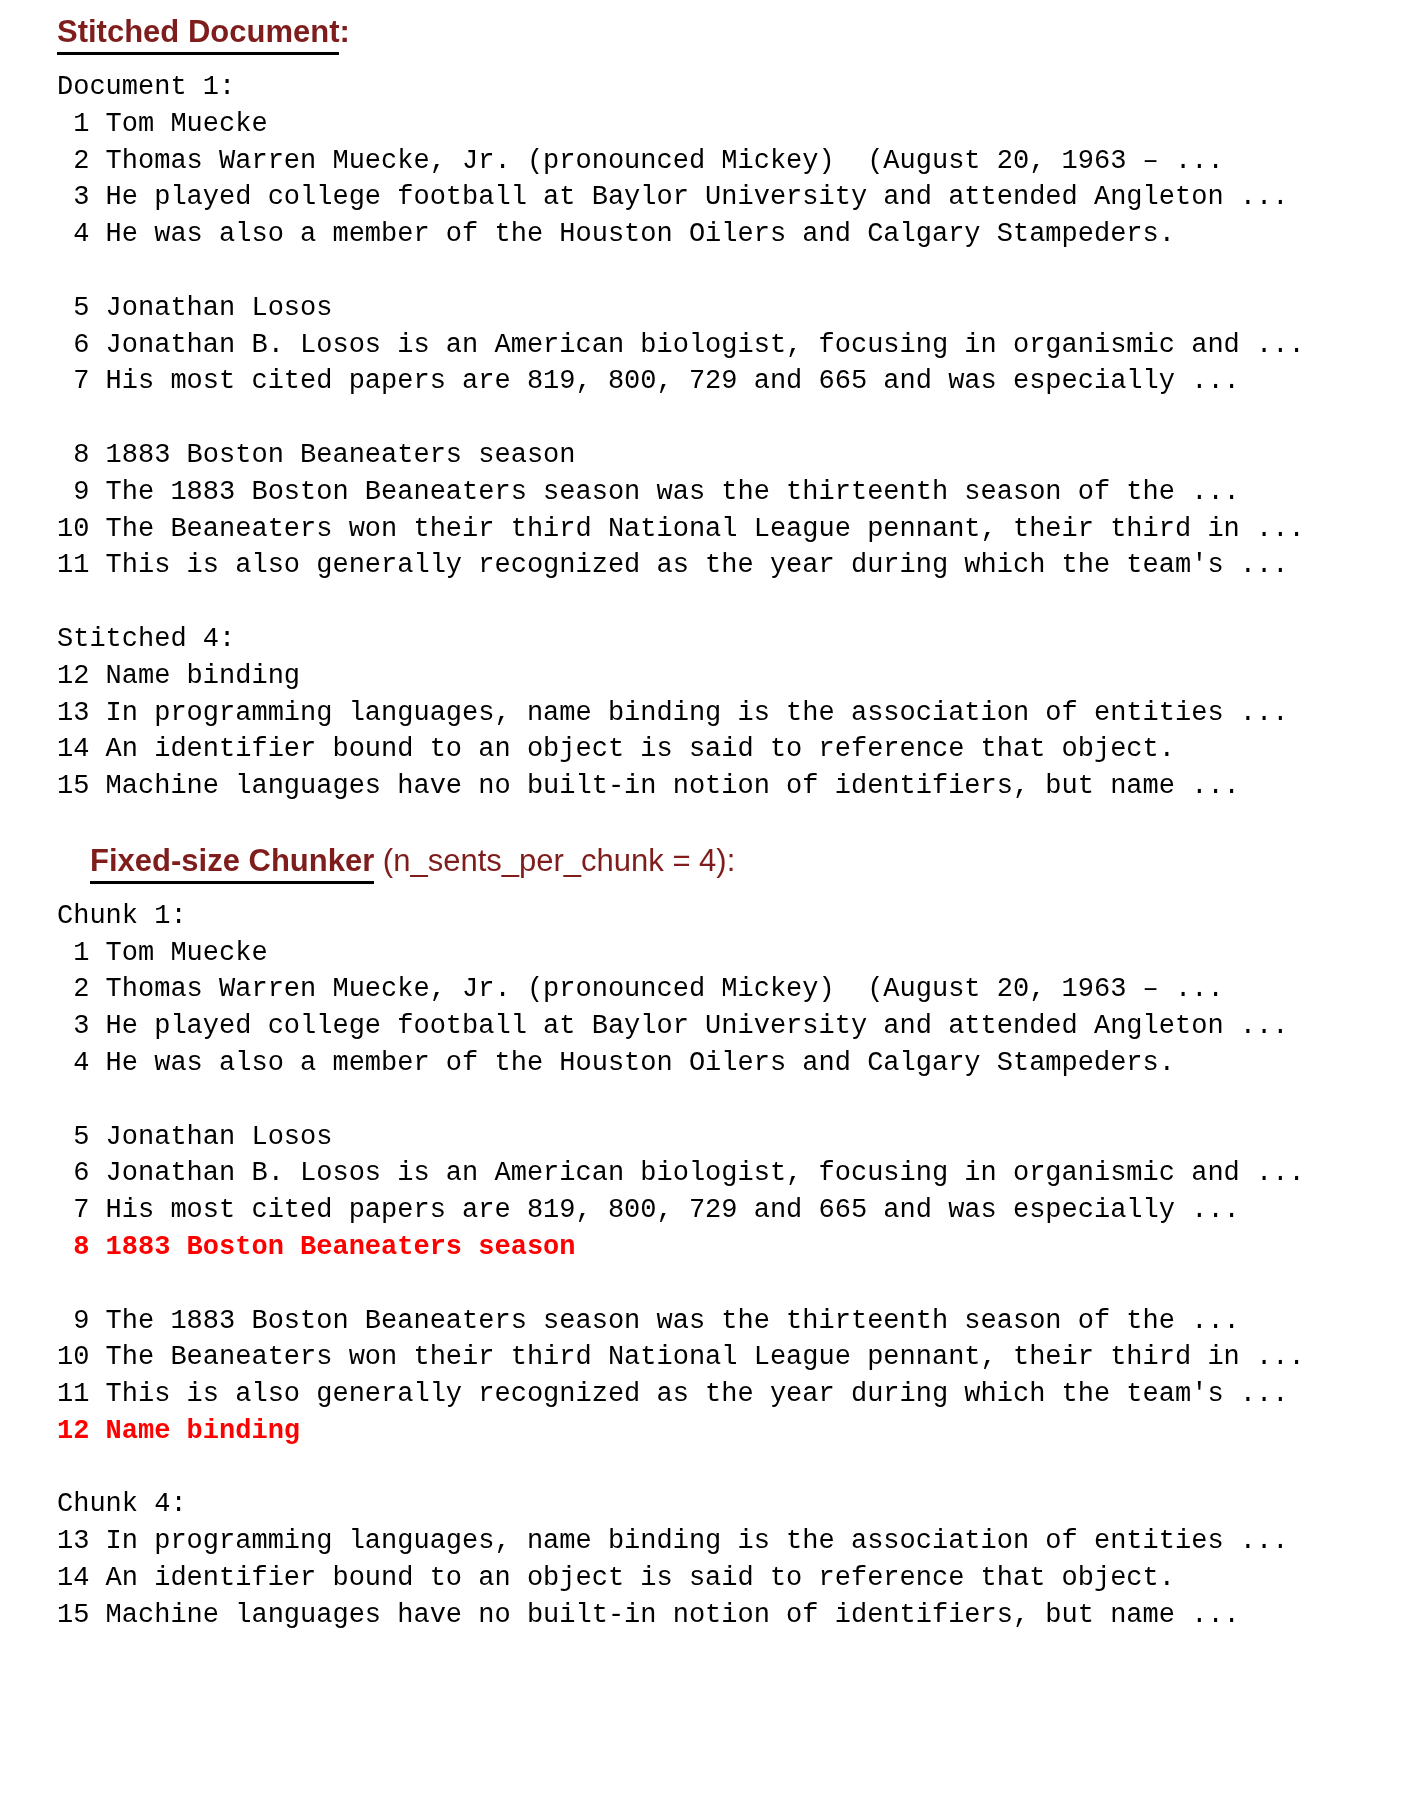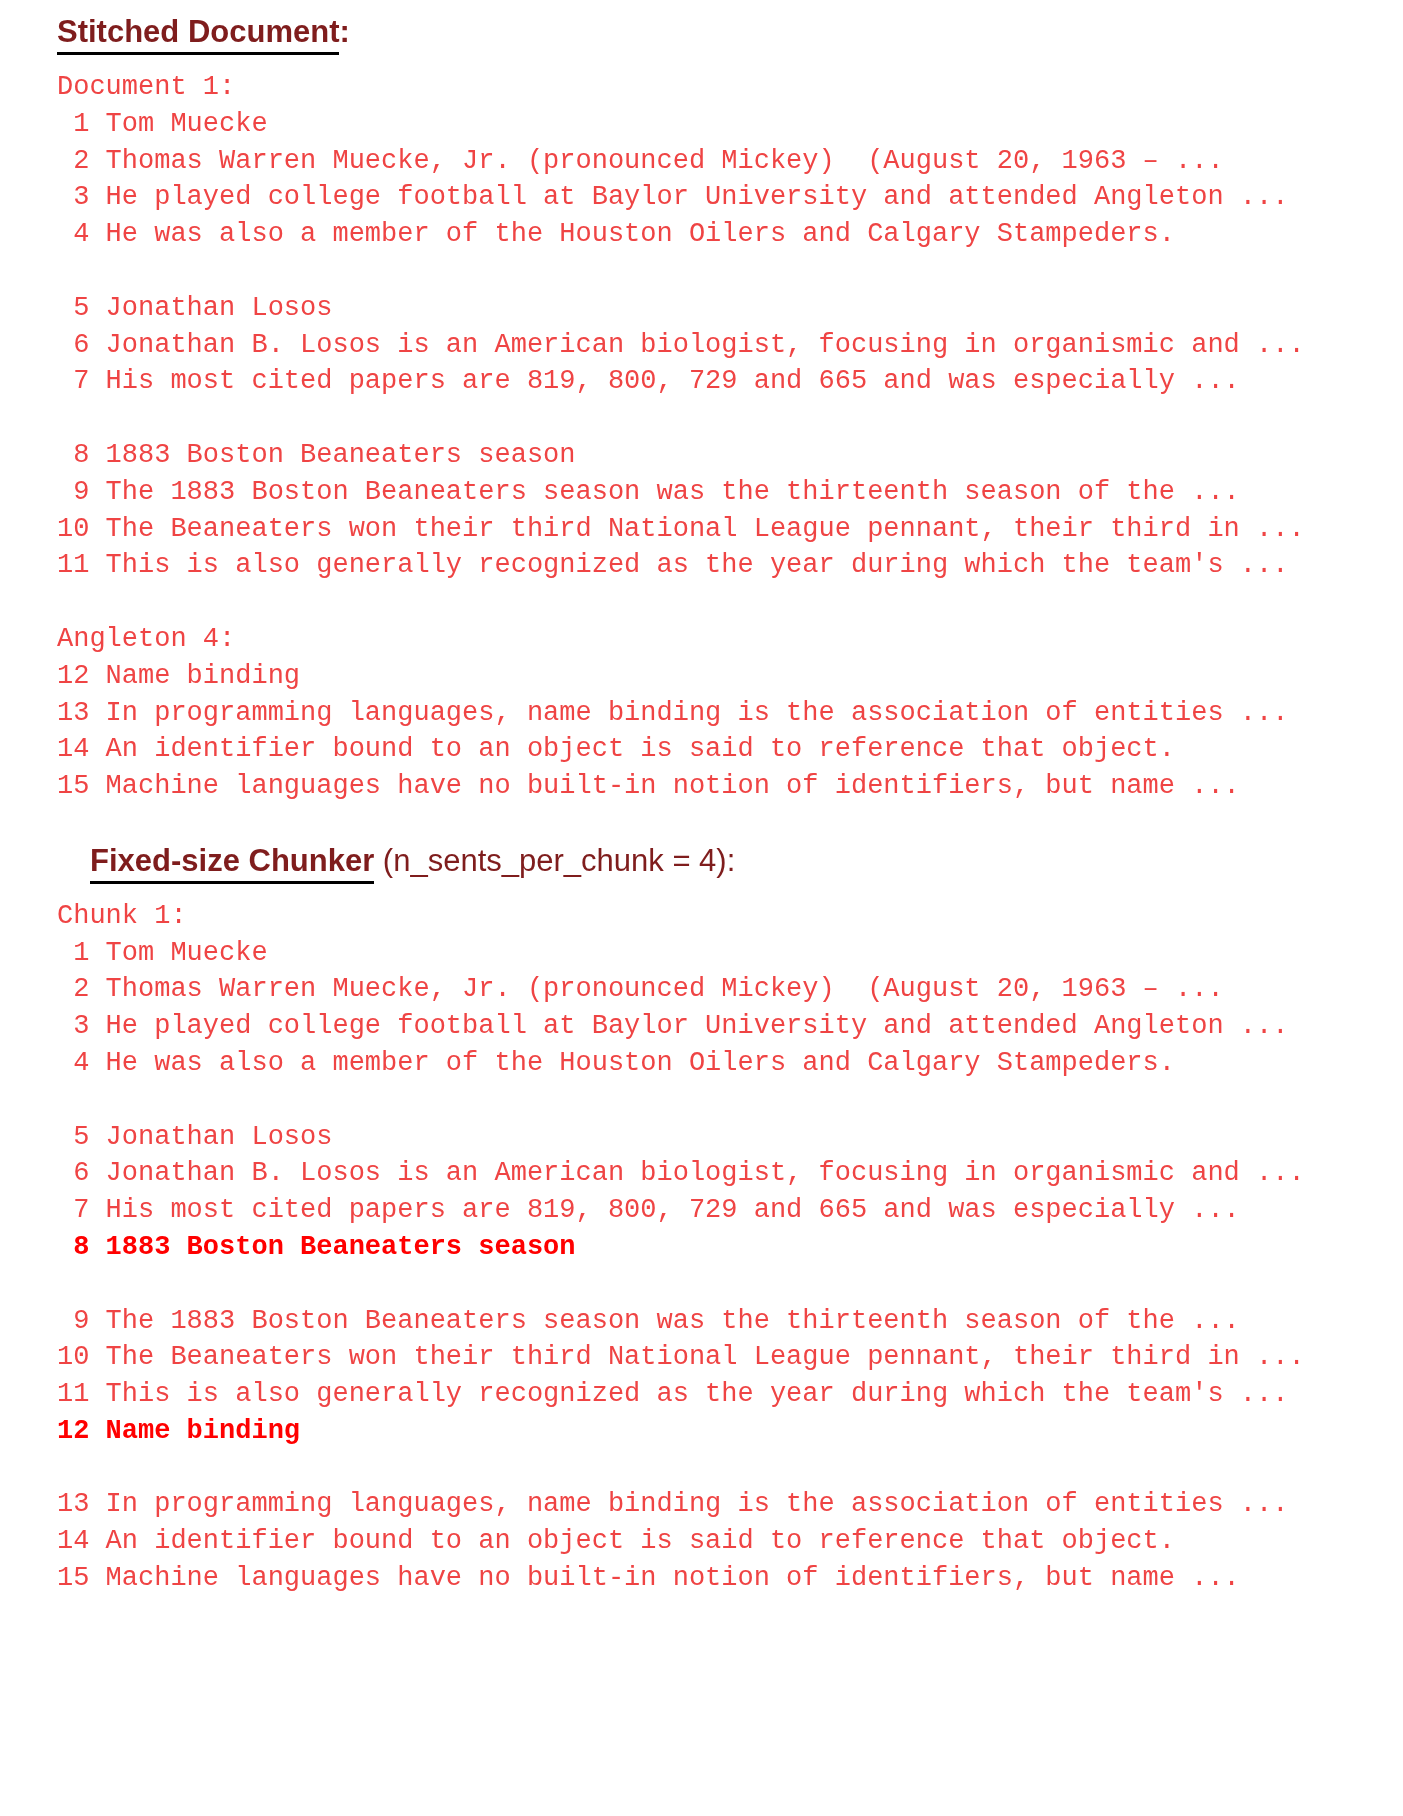--- a/index.html
+++ b/index.html
@@ -31,21 +31,21 @@
   }
   .h-rest { font-weight: 700; }
   [data-name="section-chunker"] .heading { margin-top: 18px; margin-left: 33px; }
   [data-name="section-chunker"] .h-rest { font-weight: 400; }
   .group { margin-bottom: 36.8px; }
   .mono-line {
     font-family: "Liberation Mono", monospace;
     font-size: 27px;
     line-height: 36.8px;
     white-space: pre;
-    color: #ef4444;
+    color: #000000;
     font-weight: 400;
   }
   .mono-line.highlight {
     color: var(--highlight-color, #ff0000);
     font-weight: 700;
   }
 </style>
 </head>
 <body>
 
@@ -66,21 +66,21 @@
             <div class="mono-line" data-name="sentence-line"> 6 Jonathan B. Losos is an American biologist, focusing in organismic and ...</div>
             <div class="mono-line" data-name="sentence-line"> 7 His most cited papers are 819, 800, 729 and 665 and was especially ...</div>
           </div>
           <div class="group" data-name="document-group">
             <div class="mono-line" data-name="sentence-line"> 8 1883 Boston Beaneaters season</div>
             <div class="mono-line" data-name="sentence-line"> 9 The 1883 Boston Beaneaters season was the thirteenth season of the ...</div>
             <div class="mono-line" data-name="sentence-line">10 The Beaneaters won their third National League pennant, their third in ...</div>
             <div class="mono-line" data-name="sentence-line">11 This is also generally recognized as the year during which the team's ...</div>
           </div>
           <div class="group" data-name="document-group">
-            <div class="mono-line group-label" data-name="group-label">Angleton 4:</div>
+            <div class="mono-line group-label" data-name="group-label">Stitched 4:</div>
             <div class="mono-line" data-name="sentence-line">12 Name binding</div>
             <div class="mono-line" data-name="sentence-line">13 In programming languages, name binding is the association of entities ...</div>
             <div class="mono-line" data-name="sentence-line">14 An identifier bound to an object is said to reference that object.</div>
             <div class="mono-line" data-name="sentence-line">15 Machine languages have no built-in notion of identifiers, but name ...</div>
           </div>
         </div>
   </section>
 
   <section class="section" data-name="section-chunker">
     <h1 class="heading" data-name="section-heading"><span class="h-underline" data-name="heading-underlined-text">Fixed-size Chunker</span><span class="h-rest" data-name="heading-suffix-text"> (n_sents_per_chunk = 4):</span></h1>
@@ -98,20 +98,21 @@
             <div class="mono-line" data-name="sentence-line"> 7 His most cited papers are 819, 800, 729 and 665 and was especially ...</div>
             <div class="mono-line highlight" data-name="overflow-sentence-line"> 8 1883 Boston Beaneaters season</div>
           </div>
           <div class="group" data-name="chunk-group">
             <div class="mono-line" data-name="sentence-line"> 9 The 1883 Boston Beaneaters season was the thirteenth season of the ...</div>
             <div class="mono-line" data-name="sentence-line">10 The Beaneaters won their third National League pennant, their third in ...</div>
             <div class="mono-line" data-name="sentence-line">11 This is also generally recognized as the year during which the team's ...</div>
             <div class="mono-line highlight" data-name="overflow-sentence-line">12 Name binding</div>
           </div>
           <div class="group" data-name="chunk-group">
+            <div class="mono-line group-label" data-name="group-label">Chunk 4:</div>
             <div class="mono-line" data-name="sentence-line">13 In programming languages, name binding is the association of entities ...</div>
             <div class="mono-line" data-name="sentence-line">14 An identifier bound to an object is said to reference that object.</div>
             <div class="mono-line" data-name="sentence-line">15 Machine languages have no built-in notion of identifiers, but name ...</div>
           </div>
         </div>
   </section>
 </div>
 </div>
 
 </body></html>

